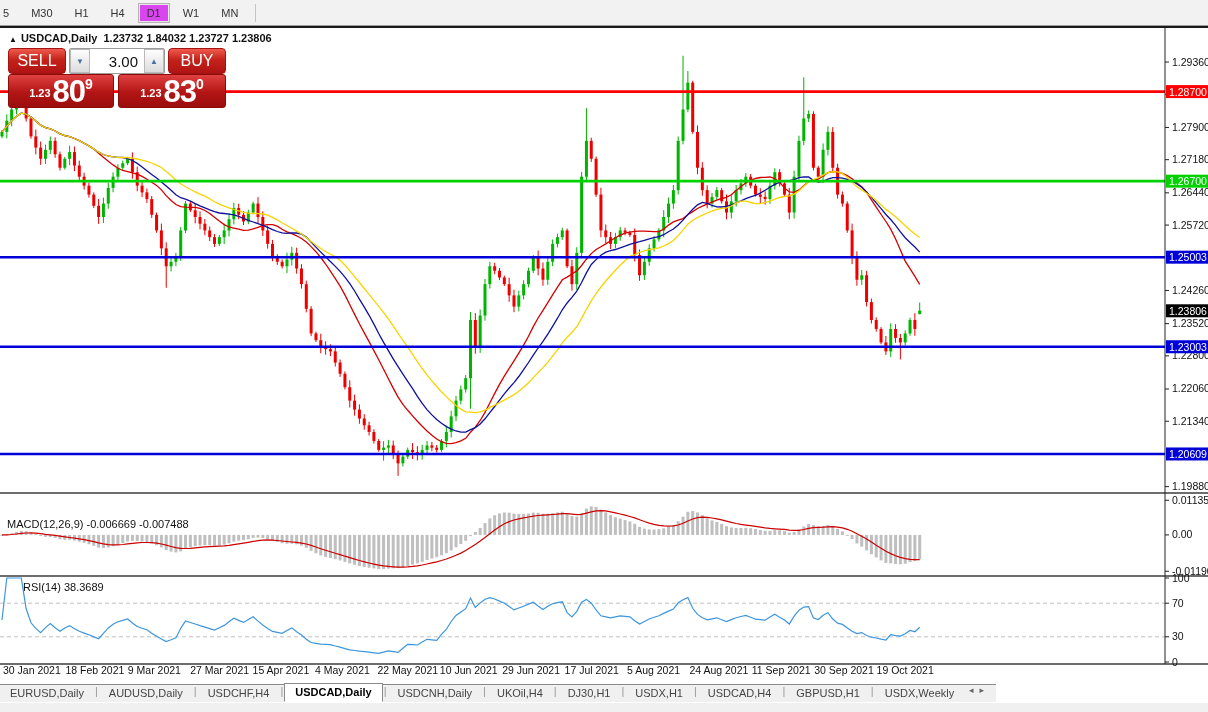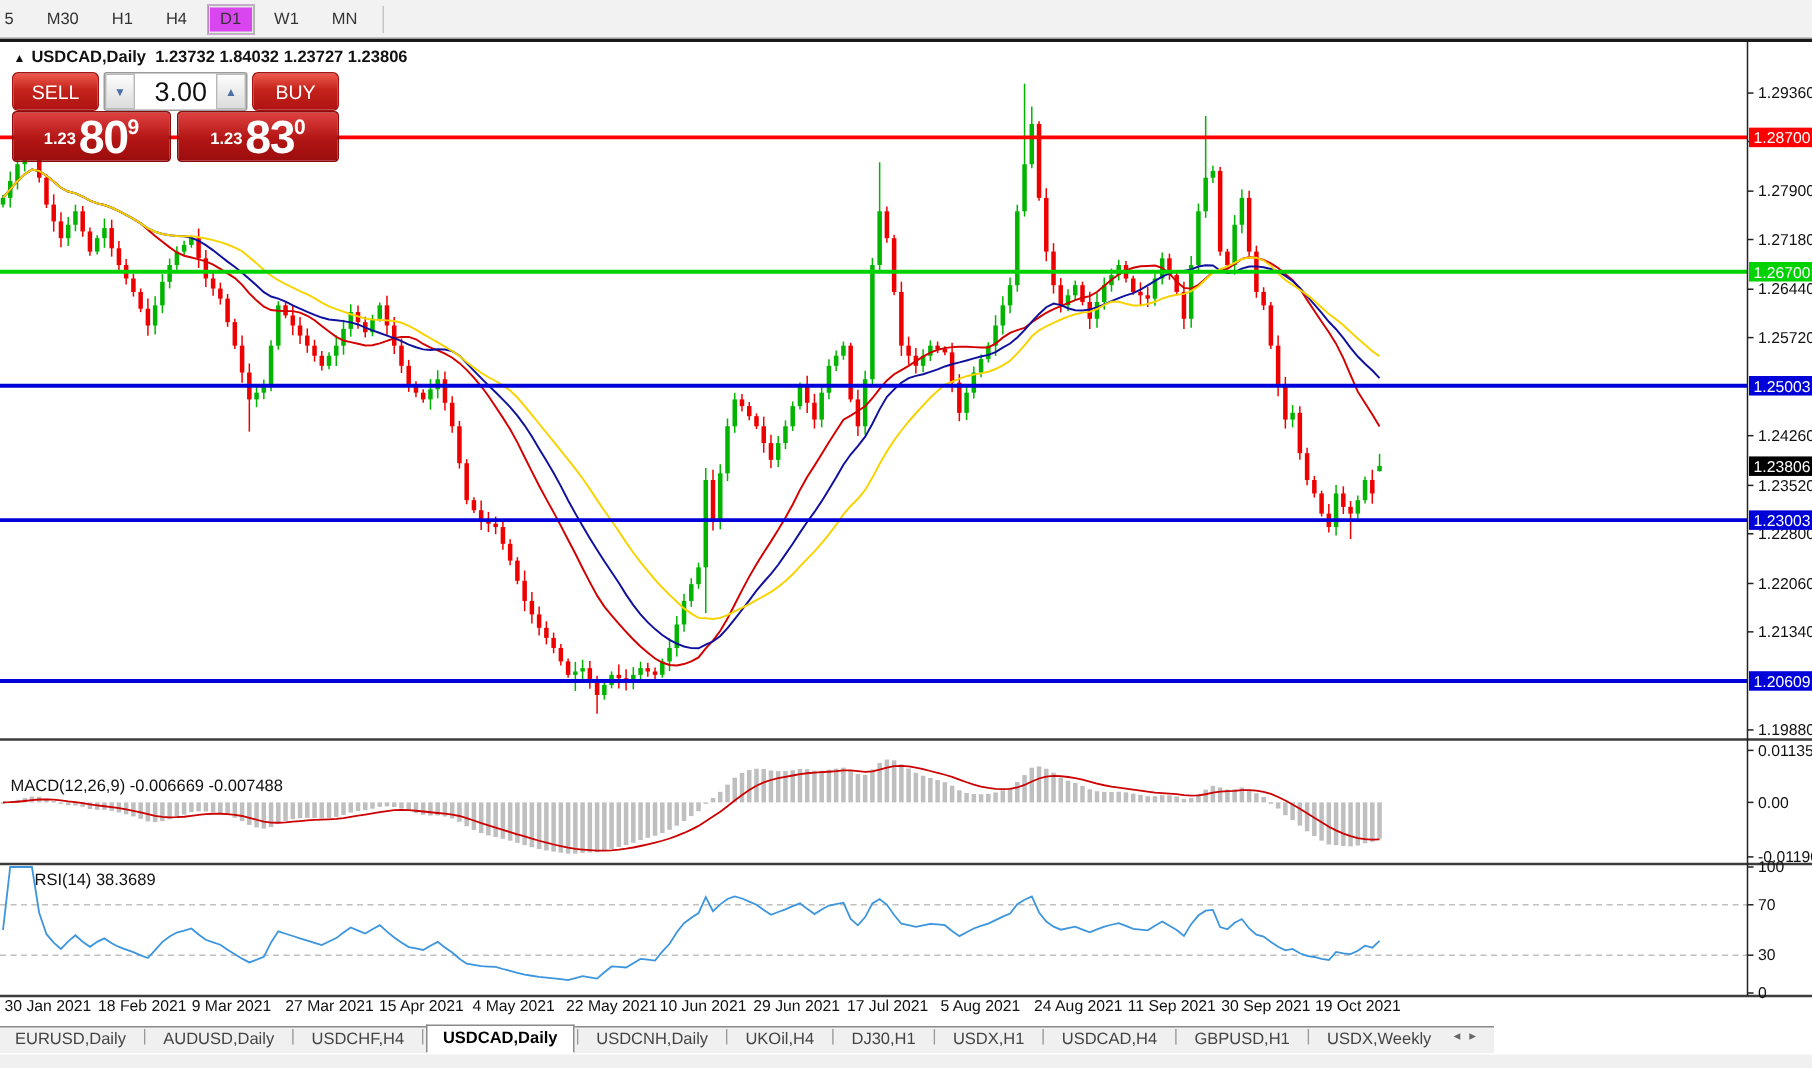--- a/index.html
+++ b/index.html
@@ -13,26 +13,26 @@
   #chart-area{position:absolute;left:0;top:26px;width:1208px;height:658px;background:#fff;border-top:2px solid #1a1a1a;}
   #chart-svg{position:absolute;left:0;top:0;}
   #chart-title{position:absolute;left:9px;top:4px;font-size:11px;font-weight:bold;color:#111;}
   #chart-title .tri{font-size:8px;margin-right:4px;}
   #macd-label{position:absolute;left:7px;top:490px;font-size:11px;color:#111;}
   #rsi-label{position:absolute;left:7px;top:553px;font-size:11px;color:#111;margin-left:16px;}
   
   #trade-panel{position:absolute;left:8px;top:20px;width:218px;}
   #tp-row1{display:flex;height:24px;}
   .tp-btn{width:56px;height:24px;border-radius:4px;border:1px solid #a51212;
-    background:linear-gradient(#ef5a4d,#c3231a 45%,#b01313);color:#fff;font-size:13px;
+    background:linear-gradient(#ef5a4d,#c3231a 45%,#b01313);color:#fff;font-size:16px;
     display:flex;align-items:center;justify-content:center;cursor:pointer;}
   #tp-spin{flex:1;display:flex;height:24px;margin:0 3px;border:1px solid #9c9c9c;background:#fff;border-radius:2px;}
   .spin-btn{width:18px;background:linear-gradient(#fdfdfd,#dcdcdc);border:1px solid #b9b9b9;color:#4a6fa5;
     font-size:8px;display:flex;align-items:center;justify-content:center;cursor:pointer;}
-  #tp-volume{flex:1;font-size:18px;color:#111;display:flex;align-items:center;justify-content:flex-end;padding-right:6px;}
+  #tp-volume{flex:1;font-size:15px;color:#111;display:flex;align-items:center;justify-content:flex-end;padding-right:6px;}
   #tp-row2{display:flex;margin-top:2px;}
   .tp-price{height:31px;border-radius:3px;border:1px solid #8e0b0b;background:linear-gradient(#df4040,#b31515 55%,#9c0d0d);
     color:#fff;display:flex;align-items:flex-end;justify-content:center;padding-bottom:1px;cursor:pointer;}
   .tp-price.sell{width:104px;margin-right:4px;}
   .tp-price.buy{width:106px;}
   .tp-small{font-size:11px;font-weight:bold;line-height:25px;margin-right:2px;}
   .tp-big{font-size:31px;font-weight:bold;line-height:29px;letter-spacing:-1px;}
   .tp-sup{font-size:14px;font-weight:bold;line-height:14px;align-self:flex-start;margin-top:2px;}
   
   #tabbar{position:absolute;left:0;top:684px;width:996px;height:18px;background:#f0f0f0;border-top:1px solid #8a8a8a;

